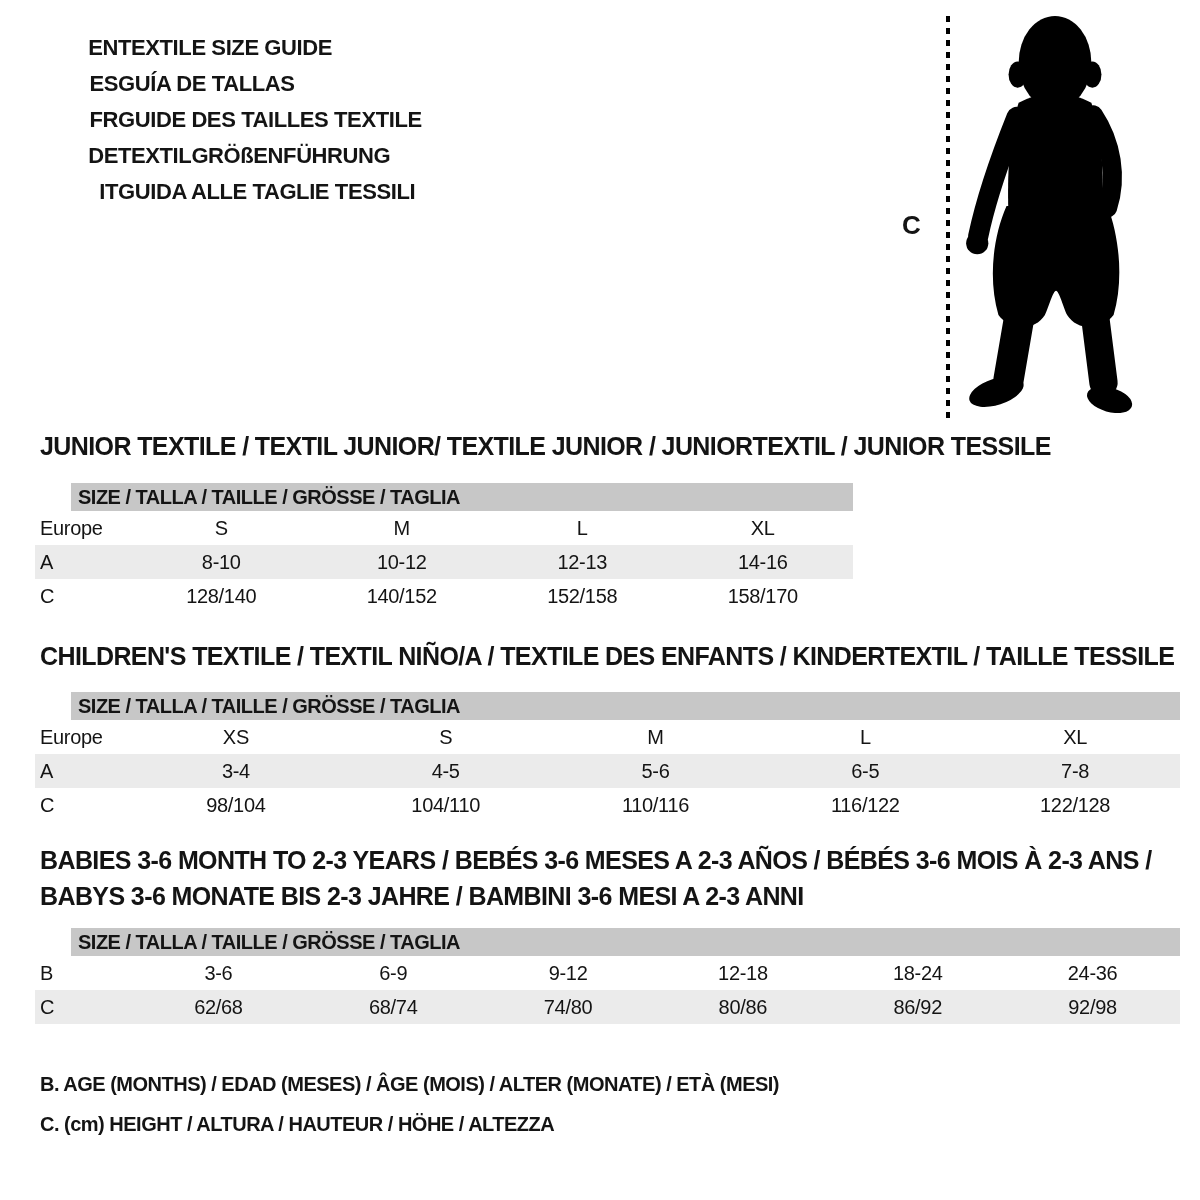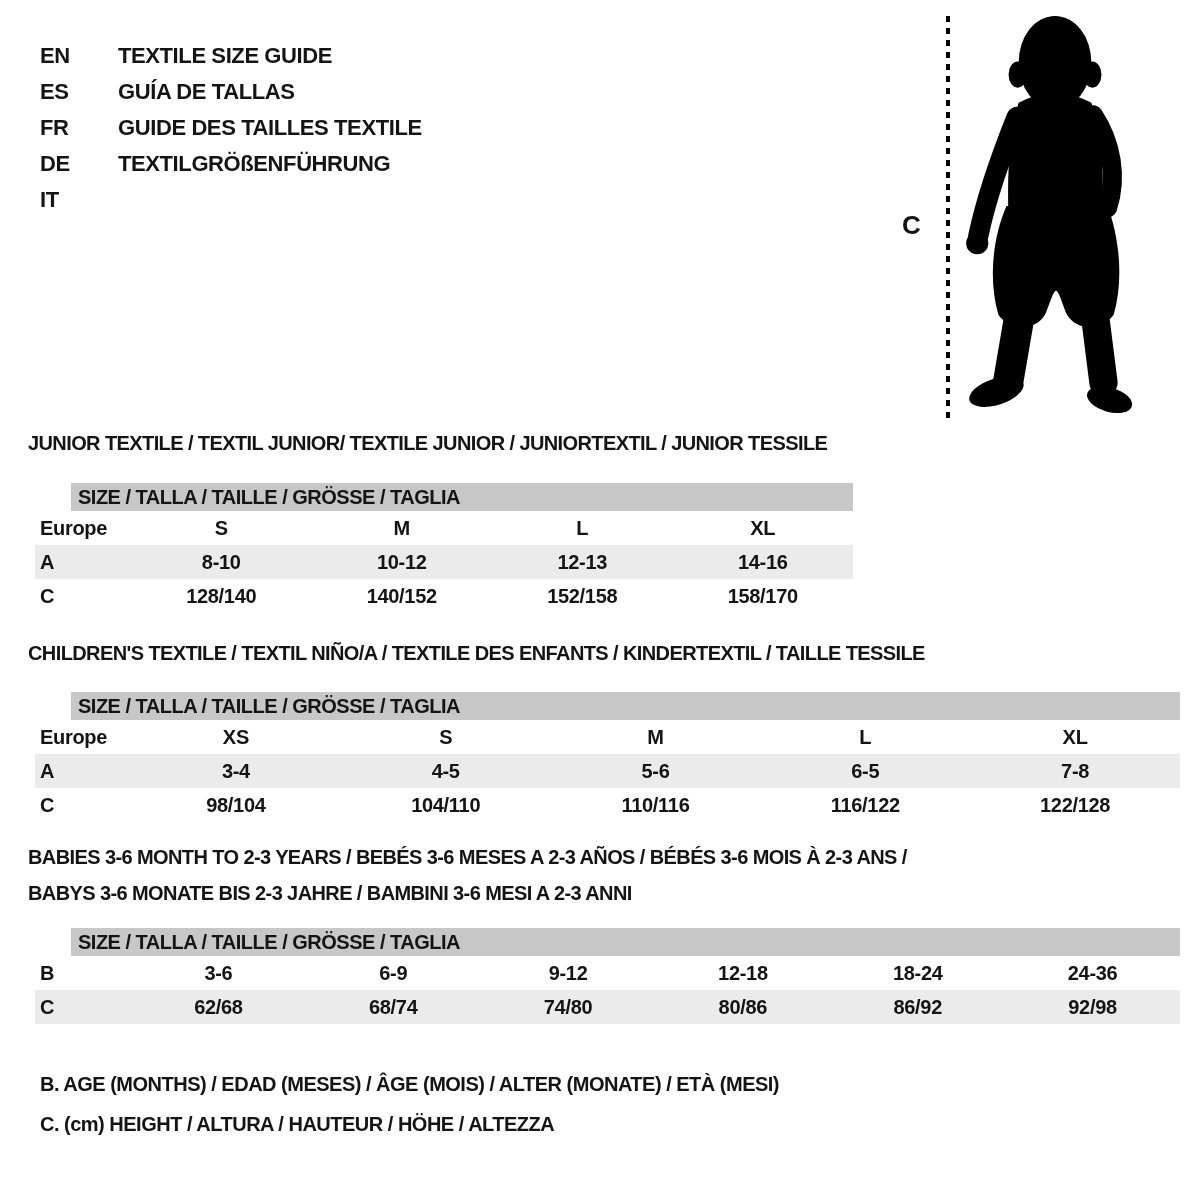--- a/index.html
+++ b/index.html
@@ -6,40 +6,40 @@
   body{
     position:relative;
     width:1200px;height:1200px;
     background:#ffffff;
     font-family:"Liberation Sans",sans-serif;
     font-weight:700;
     color:#141414;
     overflow:hidden;
   }
   
-  .langs{position:absolute;left:40px;top:38px;}
+  .langs{position:absolute;left:40px;top:30px;text-align:right;}
   .lang-row{display:flex;height:36px;align-items:center;font-size:22px;letter-spacing:-0.4px;}
   .lang-code{width:78px;flex:0 0 78px;}
   
   .measure-line{
     position:absolute;left:946px;top:16px;width:4px;height:402px;
     background:repeating-linear-gradient(to bottom,#000 0 6px,transparent 6px 12px);
   }
   .measure-label{position:absolute;left:902px;top:210px;font-size:26px;}
   .toddler{position:absolute;left:966px;top:16px;}
   
-  .sec-title{position:absolute;left:28px;font-size:20px;letter-spacing:-0.6px;white-space:nowrap;}
+  .sec-title{position:absolute;left:40px;font-size:25px;letter-spacing:-0.6px;white-space:nowrap;}
   
   .tbl{position:absolute;left:35px;}
   .size-bar{
     height:28px;line-height:28px;background:#c7c7c7;
     font-size:20px;letter-spacing:-0.5px;padding-left:7px;box-sizing:border-box;margin-left:36px;
   }
   table{border-collapse:collapse;width:100%;table-layout:fixed;}
-  td{height:34px;padding:0;font-size:20px;font-weight:700;text-align:center;letter-spacing:-0.3px;}
+  td{height:34px;padding:0;font-size:20px;font-weight:400;text-align:center;letter-spacing:-0.3px;}
   td.lbl{text-align:left;padding-left:5px;}
   col.c-lbl{width:96px;}
   tr.r-alt{background:#ebebeb;}
   
   .legend{position:absolute;left:40px;top:1064px;}
   .legend-line{height:40px;line-height:40px;font-size:20px;letter-spacing:-0.5px;white-space:nowrap;}
 </style>
 </head>
 <body>
 
@@ -55,20 +55,21 @@
   <div class="lang-row">
     <span class="lang-code">FR</span>
     <span class="lang-label">GUIDE DES TAILLES TEXTILE</span>
   </div>
   <div class="lang-row">
     <span class="lang-code">DE</span>
     <span class="lang-label">TEXTILGRÖßENFÜHRUNG</span>
   </div>
   <div class="lang-row">
     <span class="lang-code">IT</span>
+    <span class="lang-label">GUIDA ALLE TAGLIE TESSILI</span>
   </div>
 </div>
 
 <div class="measure-line"></div>
 <div class="measure-label">C</div>
 <svg class="toddler" width="176" height="404" viewBox="0 0 170 400" xmlns="http://www.w3.org/2000/svg">
   <g fill="#000000" stroke="none">
 
     <ellipse cx="86" cy="46" rx="36" ry="46"></ellipse>
     <ellipse cx="49" cy="58" rx="9" ry="13"></ellipse>

